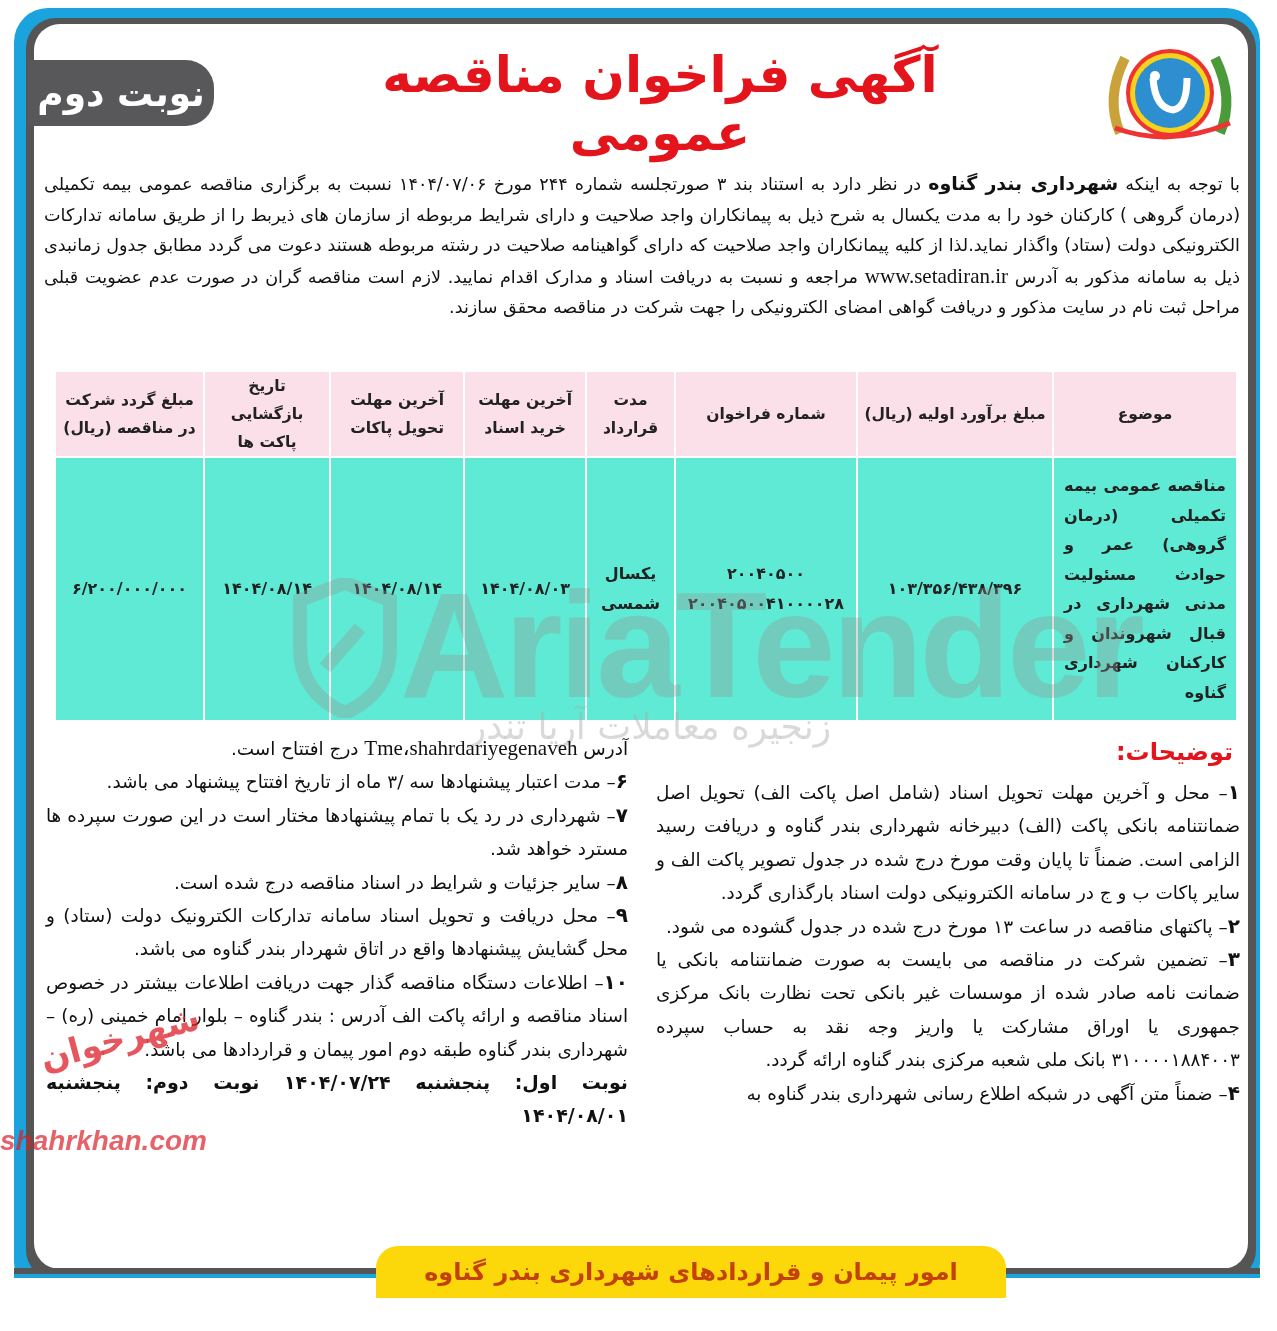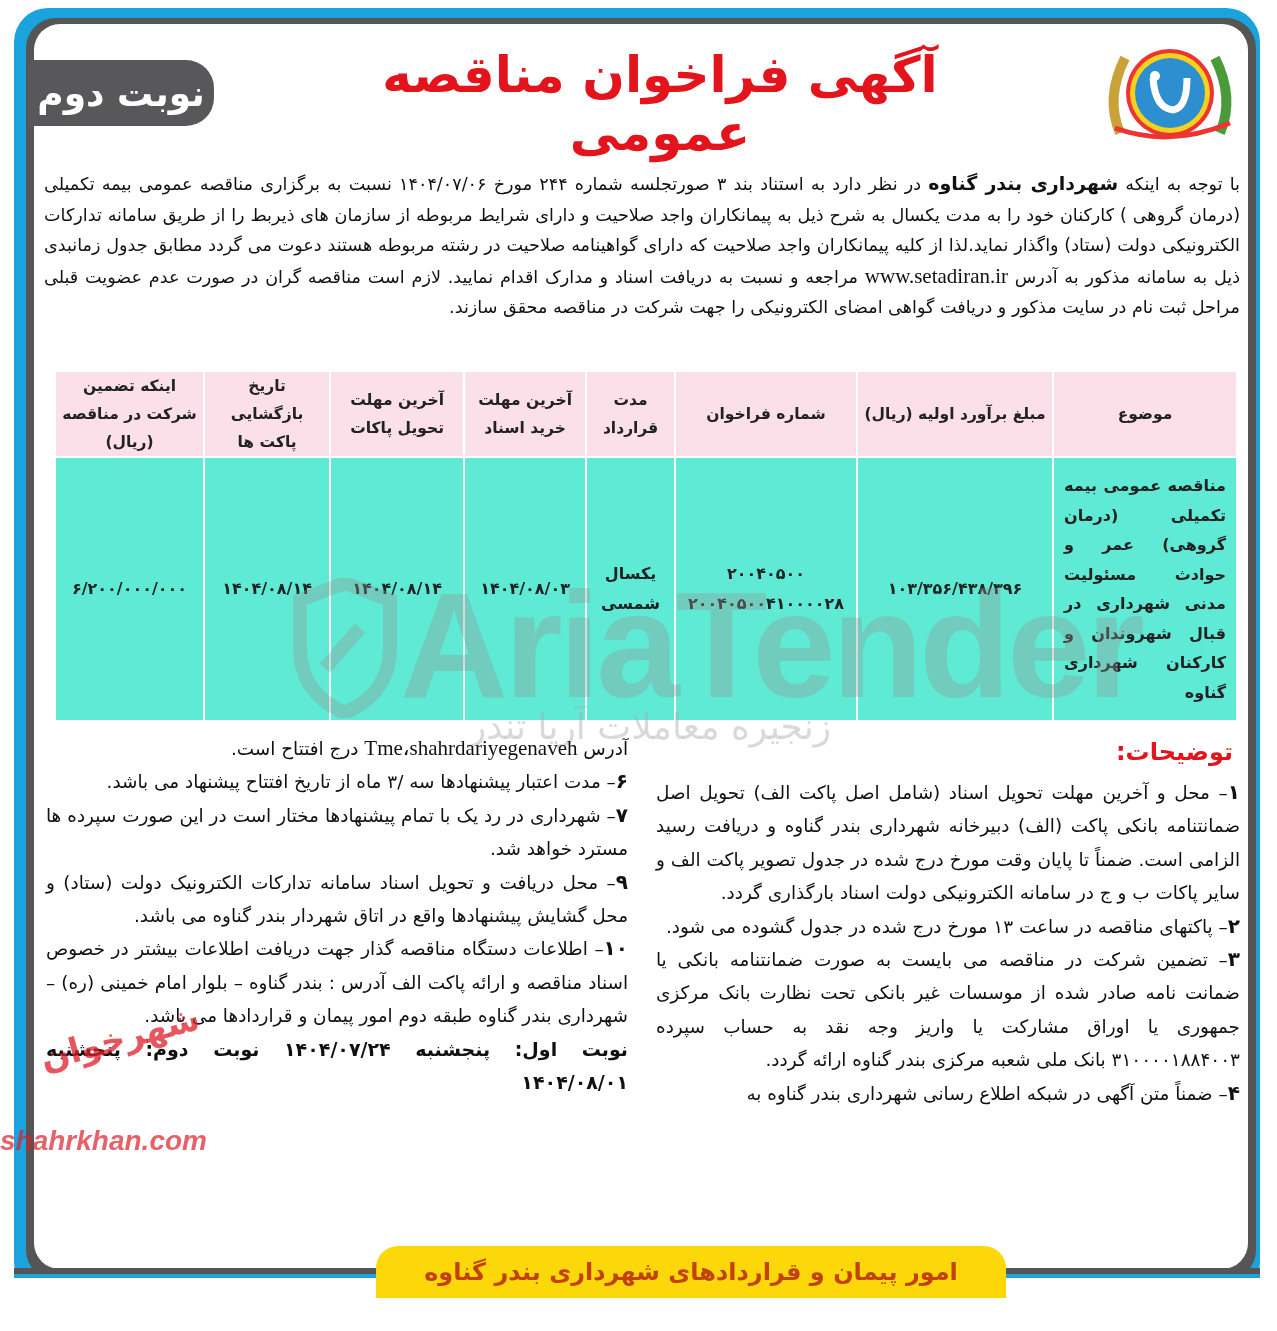--- a/index.html
+++ b/index.html
@@ -72,21 +72,21 @@
 <table class="tender">
   <thead>
     <tr>
       <th style="width:170px">موضوع</th>
       <th style="width:182px">مبلغ برآورد اولیه (ریال)</th>
       <th style="width:168px">شماره فراخوان</th>
       <th style="width:72px">مدت قرارداد</th>
       <th style="width:108px">آخرین مهلت خرید اسناد</th>
       <th style="width:120px">آخرین مهلت تحویل پاکات</th>
       <th style="width:112px">تاریخ بازگشایی پاکت ها</th>
-      <th>اینکه تضمین شرکت در مناقصه (ریال)</th>
+      <th>مبلغ گردد شرکت در مناقصه (ریال)</th>
     </tr>
   </thead>
   <tbody>
     <tr>
       <td class="subject">مناقصه عمومی بیمه تکمیلی (درمان گروهی) عمر و حوادث مسئولیت مدنی شهرداری در قبال شهروندان و کارکنان شهرداری گناوه</td>
       <td>۱۰۳/۳۵۶/۴۳۸/۳۹۶</td>
       <td>
         <div>۲۰۰۴۰۵۰۰</div>
         <div>۲۰۰۴۰۵۰۰۴۱۰۰۰۰۲۸</div>
       </td>
@@ -114,20 +114,21 @@
   <div><span class="num">۱</span><span>– </span><span>محل و آخرین مهلت تحویل اسناد (شامل اصل پاکت الف) تحویل اصل ضمانتنامه بانکی پاکت (الف) دبیرخانه شهرداری بندر گناوه و دریافت رسید الزامی است. ضمناً تا پایان وقت مورخ درج شده در جدول تصویر پاکت الف و سایر پاکات ب و ج در سامانه الکترونیکی  دولت اسناد بارگذاری گردد.</span></div>
   <div><span class="num">۲</span><span>– </span><span>پاکتهای مناقصه در ساعت ۱۳ مورخ درج شده در جدول گشوده می شود.</span></div>
   <div><span class="num">۳</span><span>– </span><span>تضمین شرکت در مناقصه می بایست به صورت ضمانتنامه بانکی یا ضمانت نامه صادر شده از موسسات غیر بانکی تحت نظارت بانک مرکزی جمهوری  یا اوراق مشارکت یا واریز وجه نقد به حساب سپرده ۳۱۰۰۰۰۱۸۸۴۰۰۳ بانک ملی شعبه مرکزی بندر گناوه ارائه گردد.</span></div>
   <div><span class="num">۴</span><span>– </span><span>ضمناً متن آگهی در شبکه اطلاع رسانی شهرداری بندر گناوه به</span></div>
 </div>
 
 <div class="col-left">
   <div><span>آدرس </span><span class="latin">Tme،shahrdariyegenaveh</span><span> درج افتتاح است.</span></div>
   <div><span class="num">۶</span><span>– </span><span>مدت اعتبار پیشنهادها سه /۳ ماه از تاریخ افتتاح پیشنهاد می باشد.</span></div>
   <div><span class="num">۷</span><span>– </span><span>شهرداری در رد یک با تمام پیشنهادها مختار است در این صورت سپرده ها مسترد خواهد شد.</span></div>
+  <div><span class="num">۸</span><span>– </span><span>سایر جزئیات و شرایط در اسناد مناقصه درج شده است.</span></div>
   <div><span class="num">۹</span><span>– </span><span>محل دریافت و تحویل اسناد سامانه تدارکات الکترونیک دولت (ستاد) و محل گشایش پیشنهادها واقع در اتاق شهردار بندر گناوه می باشد.</span></div>
   <div><span class="num">۱۰</span><span>– </span><span>اطلاعات دستگاه مناقصه گذار جهت دریافت اطلاعات بیشتر در خصوص اسناد مناقصه و ارائه پاکت الف آدرس : بندر گناوه – بلوار امام خمینی (ره) – شهرداری بندر گناوه طبقه دوم امور پیمان و قراردادها می باشد.</span></div>
   <div class="schedule">نوبت اول: پنجشنبه ۱۴۰۴/۰۷/۲۴ نوبت دوم: پنجشنبه ۱۴۰۴/۰۸/۰۱</div>
 </div>
 
 <div class="footer-tab">امور پیمان و قراردادهای شهرداری بندر گناوه</div>
 
 <div class="stamp">
   <div class="s1">شهرخوان</div>
   <div class="s2">shahrkhan.com</div>

